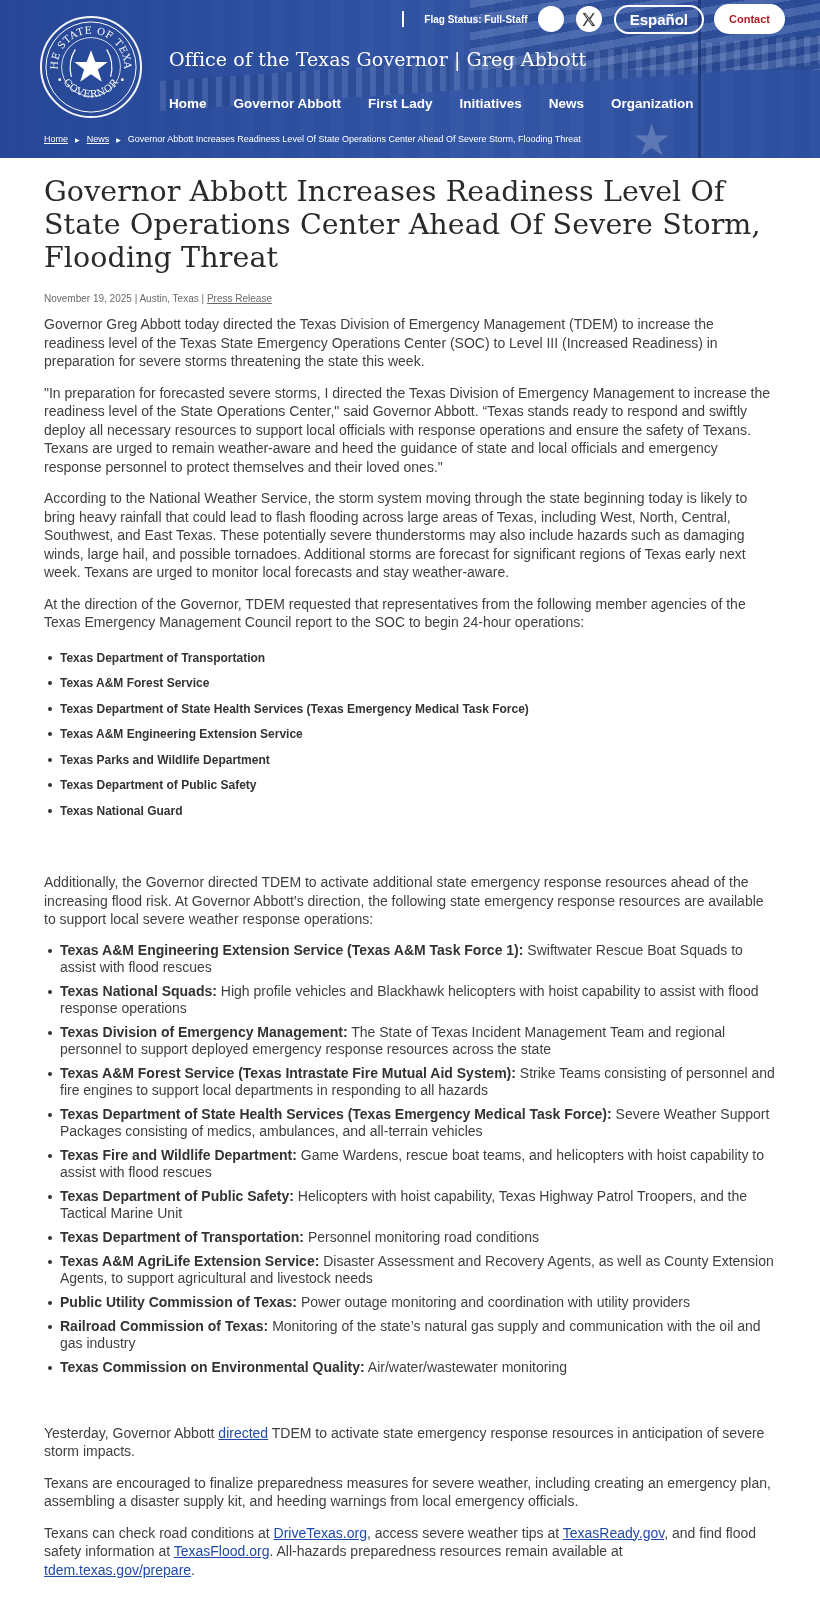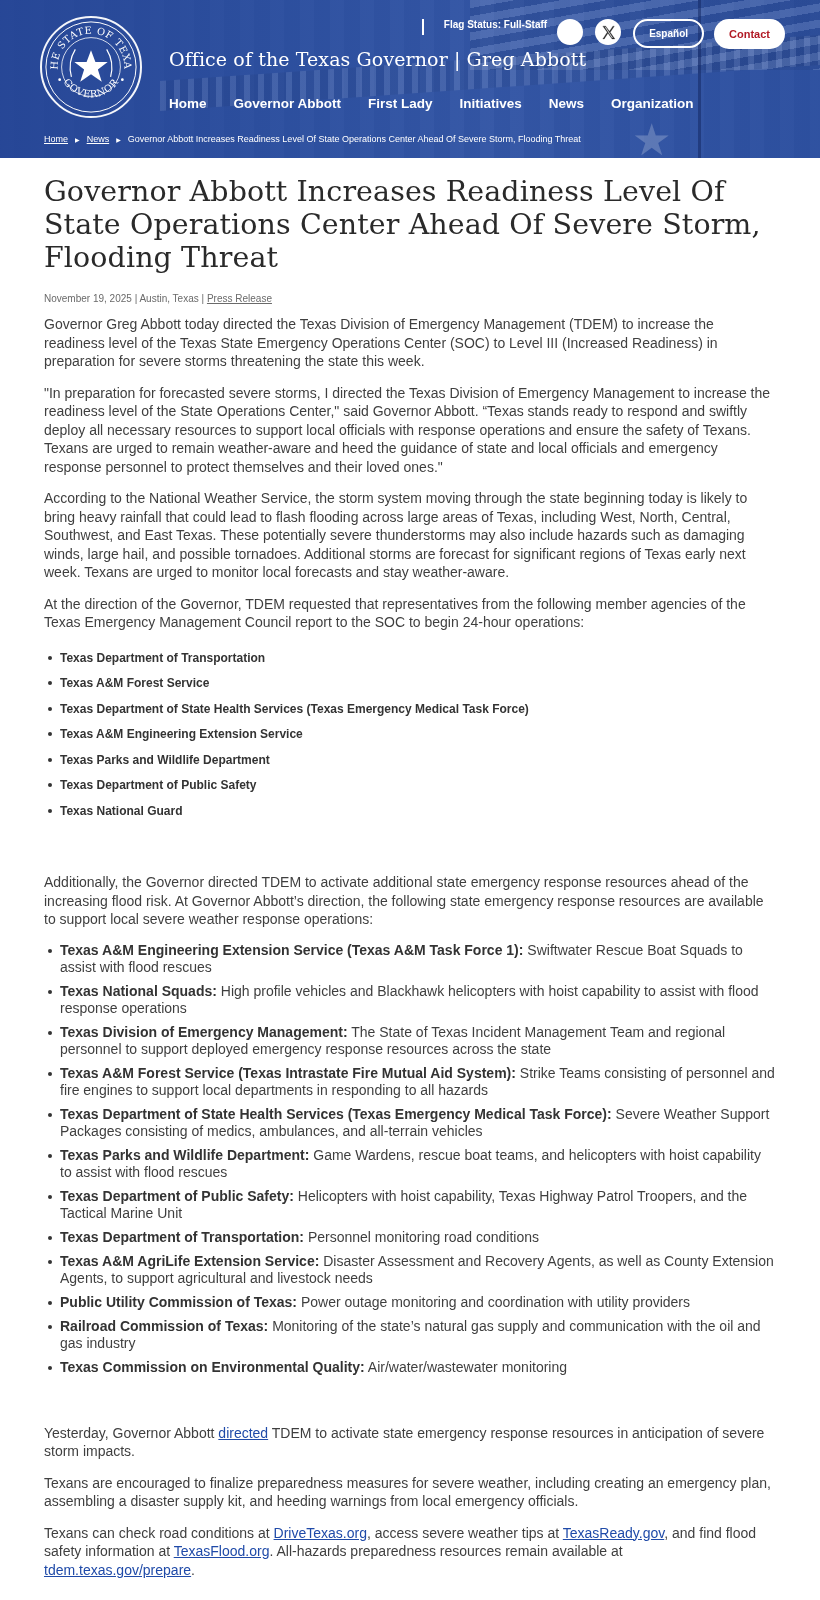--- a/index.html
+++ b/index.html
@@ -49,39 +49,39 @@
 
     .site-title {
       position: absolute; left: 169px; top: 48px;
       font-family: "DejaVu Serif", serif;
       font-size: 19px; color: #ffffff; letter-spacing: 0.1px;
       white-space: nowrap;
       text-align: center;
     }
 
     .top-utils {
-      position: absolute; top: 19px; right: 0; height: 32px;
-      display: flex; align-items: flex-start; margin-left: 24px;
+      position: absolute; top: 3px; right: 0; height: 32px;
+      display: flex; align-items: center; margin-left: 24px;
     }
     .util-divider {
       width: 2px; height: 16px; background: #ffffff; margin-right: 20px;
     }
     .flag-status {
       font-size: 10px; font-weight: 700; color: #ffffff; margin-right: 10px; white-space: nowrap;
     }
     .circle-btn {
       width: 26px; height: 26px; border-radius: 50%;
       background: #ffffff; margin-right: 12px;
       display: flex; align-items: center; justify-content: center;
     }
     .circle-btn svg { width: 17px; height: 17px; }
     .pill-outline {
       height: 29px; padding: 0 14px; border-radius: 15px;
       border: 2px solid #ffffff; color: #ffffff;
-      font-size: 10px; font-weight: 700;
+      font-size: 15px; font-weight: 700;
       display: flex; align-items: center; margin-right: 10px;
     }
     .pill-solid {
       height: 30px; padding: 12px 15px; border-radius: 15px;
       background: #ffffff; color: #b11a25;
       font-size: 11px; font-weight: 700;
       display: flex; align-items: center; margin-right: 35px;
     }
 
     .main-nav {
@@ -238,21 +238,21 @@
   <div class="list-gap"></div>
 
   <p style="margin-bottom:0">Additionally, the Governor directed TDEM to activate additional state emergency response resources ahead of the increasing flood risk. At Governor Abbott’s direction, the following state emergency response resources are available to support local severe weather response operations:</p>
 
   <ul class="resources" style="margin-top:13px">
     <li><b>Texas A&amp;M Engineering Extension Service (Texas A&amp;M Task Force 1):</b> <span>Swiftwater Rescue Boat Squads to assist with flood rescues</span></li>
     <li><b>Texas National Squads:</b> <span>High profile vehicles and Blackhawk helicopters with hoist capability to assist with flood response operations</span></li>
     <li><b>Texas Division of Emergency Management:</b> <span>The State of Texas Incident Management Team and regional personnel to support deployed emergency response resources across the state</span></li>
     <li><b>Texas A&amp;M Forest Service (Texas Intrastate Fire Mutual Aid System):</b> <span>Strike Teams consisting of personnel and fire engines to support local departments in responding to all hazards</span></li>
     <li><b>Texas Department of State Health Services (Texas Emergency Medical Task Force):</b> <span>Severe Weather Support Packages consisting of medics, ambulances, and all-terrain vehicles</span></li>
-    <li><b>Texas Parks and Wildlife Department:</b> <span>Game Wardens, rescue boat teams, and helicopters with hoist capability to assist with flood rescues</span></li>
+    <li><b>Texas Fire and Wildlife Department:</b> <span>Game Wardens, rescue boat teams, and helicopters with hoist capability to assist with flood rescues</span></li>
     <li><b>Texas Department of Public Safety:</b> <span>Helicopters with hoist capability, Texas Highway Patrol Troopers, and the Tactical Marine Unit</span></li>
     <li><b>Texas Department of Transportation:</b> <span>Personnel monitoring road conditions</span></li>
     <li><b>Texas A&amp;M AgriLife Extension Service:</b> <span>Disaster Assessment and Recovery Agents, as well as County Extension Agents, to support agricultural and livestock needs</span></li>
     <li><b>Public Utility Commission of Texas:</b> <span>Power outage monitoring and coordination with utility providers</span></li>
     <li><b>Railroad Commission of Texas:</b> <span>Monitoring of the state’s natural gas supply and communication with the oil and gas industry</span></li>
     <li><b>Texas Commission on Environmental Quality:</b> <span>Air/water/wastewater monitoring</span></li>
   </ul>
 
   <div class="list-gap-2"></div>
 

